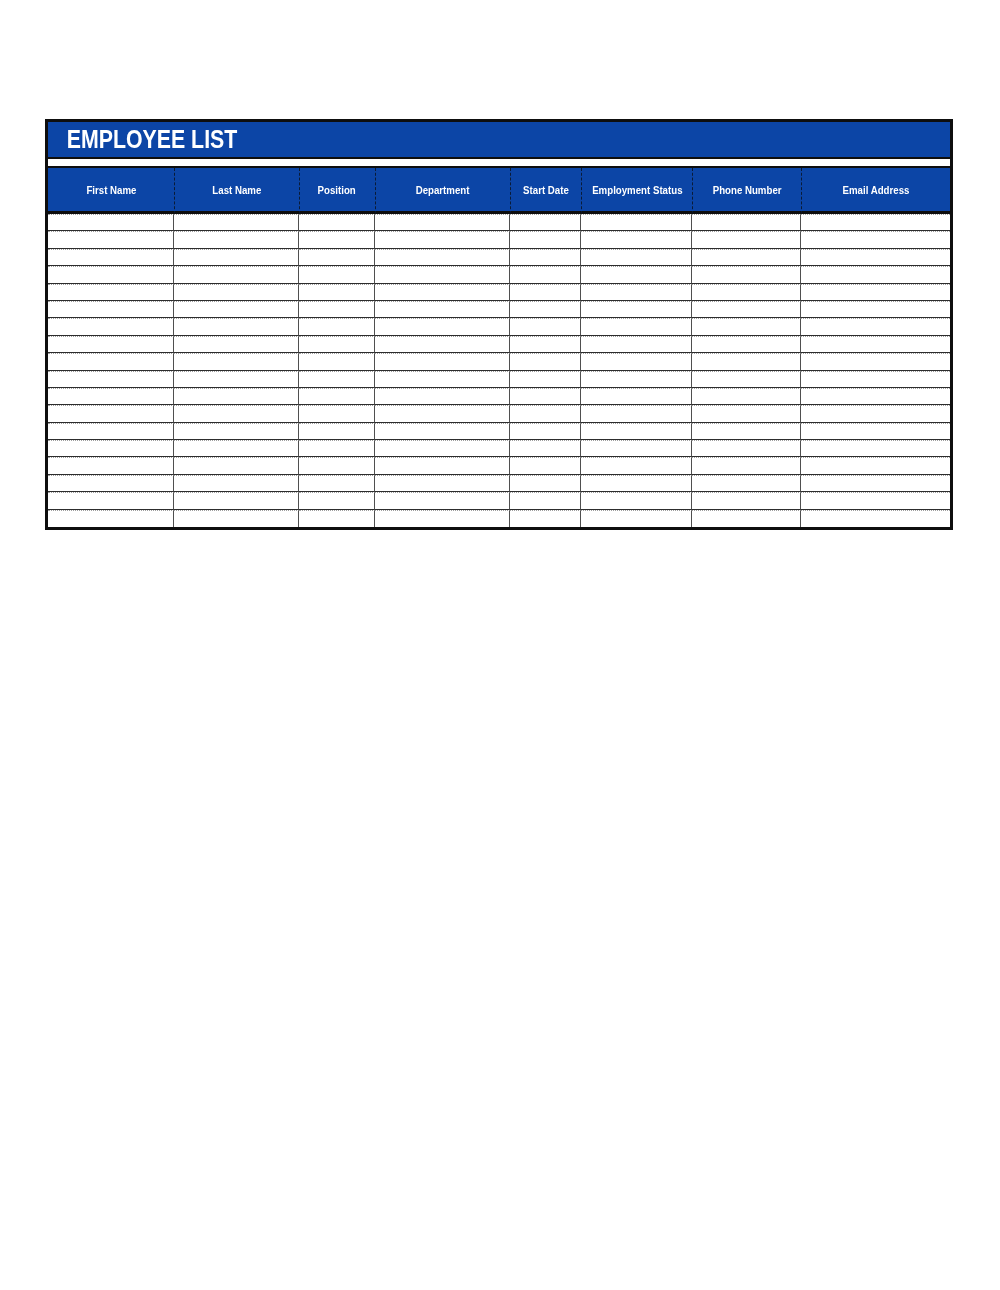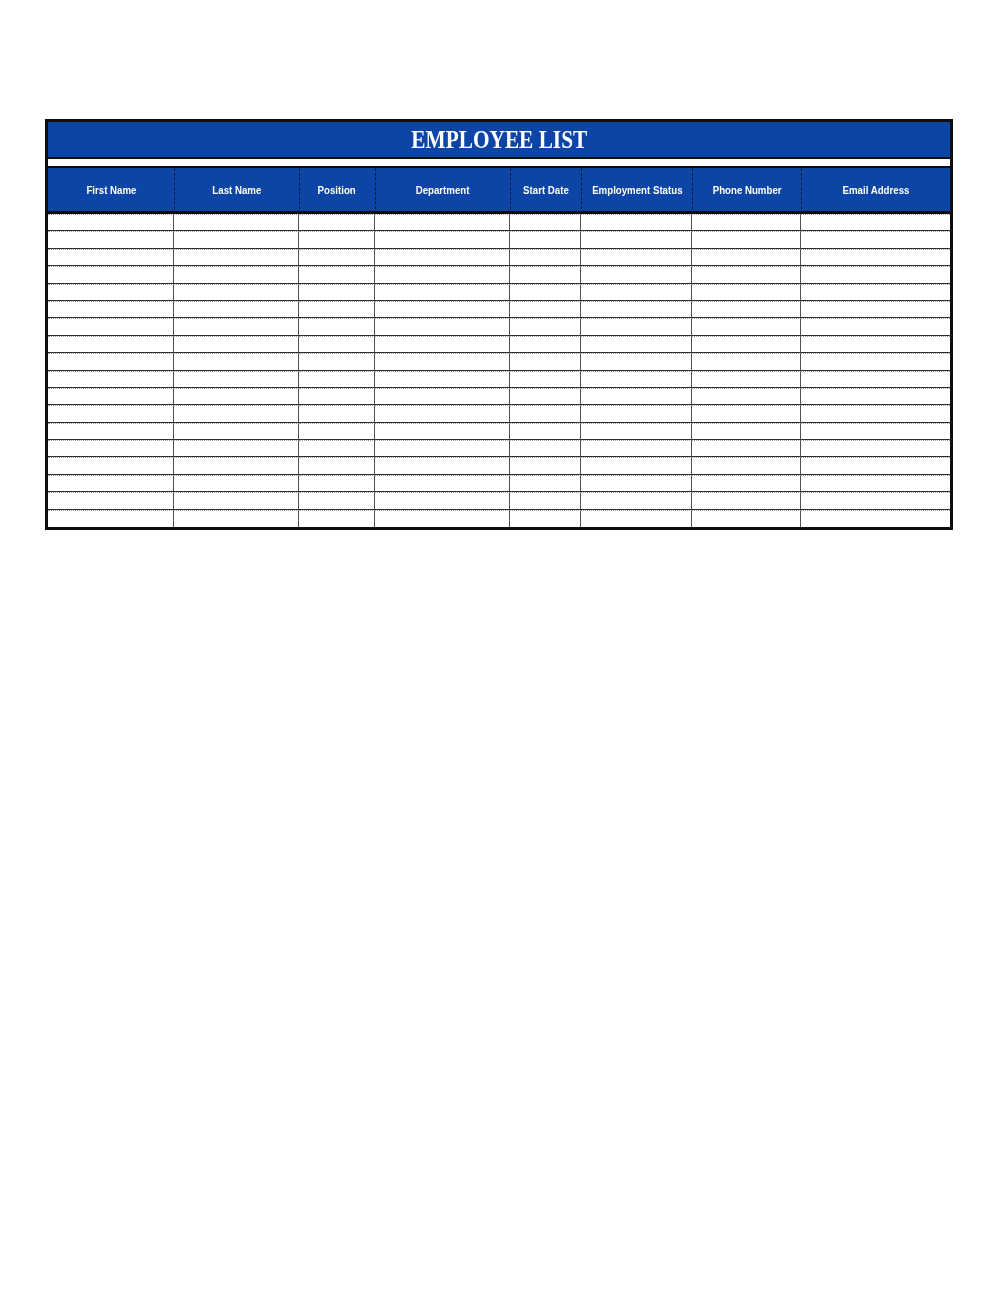--- a/index.html
+++ b/index.html
@@ -24,21 +24,21 @@
     position:absolute;
     left:45px;top:119px;
     width:908px;
     border:3px solid var(--border-black);
     background:#ffffff;
   }
   .title-banner{
     height:37px;
     background:var(--header-blue);
     border-bottom:2px solid var(--border-black);
-    display:flex;align-items:center;justify-content:center;font-family:Liberation Serif, serif;
+    display:flex;align-items:center;justify-content:flex-start;
   }
   .title-text{
     color:var(--header-text);
     font-size:26px;
     font-weight:bold;
     letter-spacing:0px;
     display:inline-block;
     transform:scaleX(0.82);
     transform-origin:center;
     white-space:nowrap;

